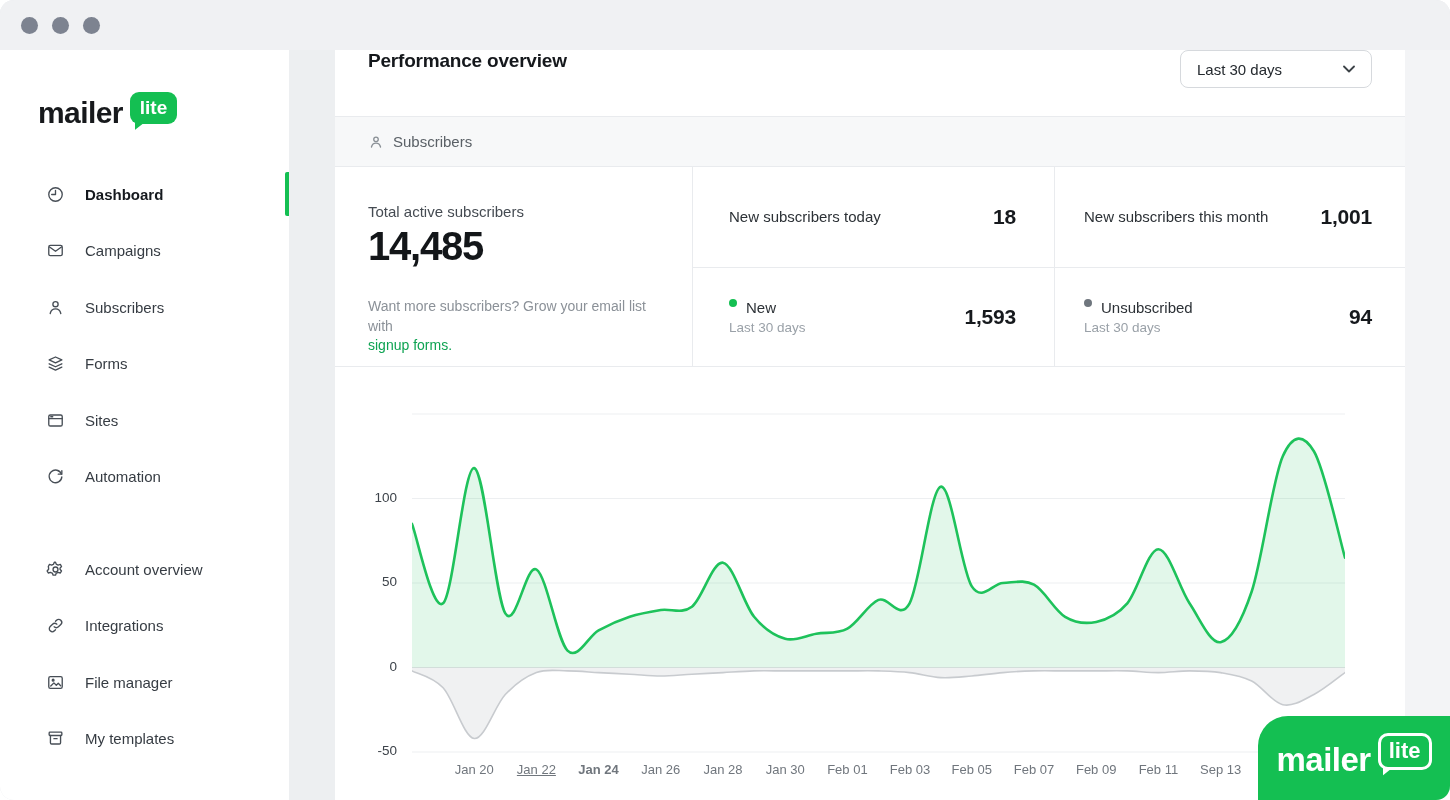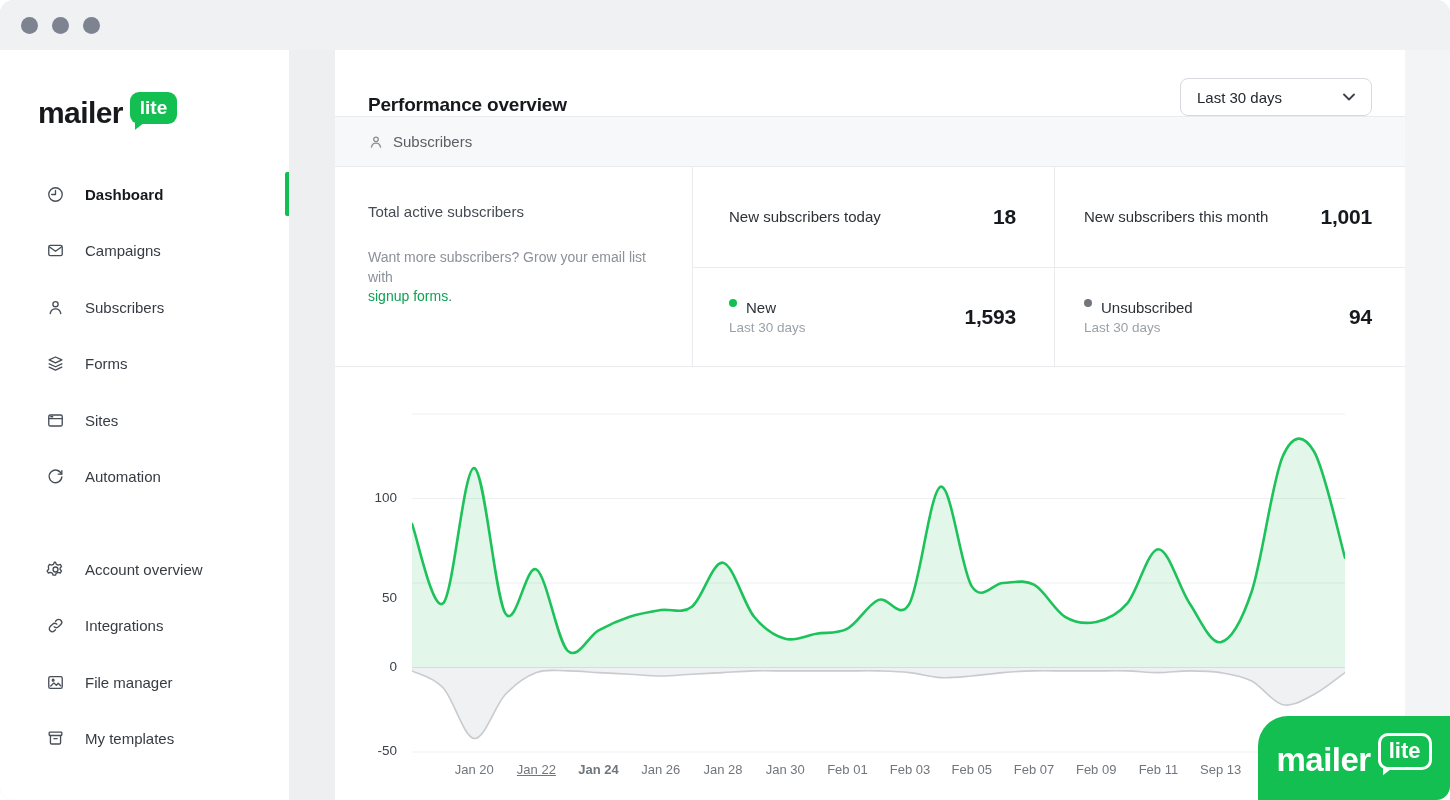--- a/index.html
+++ b/index.html
@@ -28,21 +28,21 @@
   
   .nav{ margin-top:34px; }
   .nav2{ margin-top:36px; }
   .nav-item{ position:relative; height:56.5px; display:flex; align-items:center; gap:20px; padding-left:46px; cursor:pointer; }
   .nav-icon{ width:19px; height:19px; color:#474e56; display:flex; }
   .nav-icon svg{ width:19px; height:19px; }
   .nav-label{ font-size:15px; color:#363c43; }
   .nav-item.active .nav-label{ font-weight:700; color:#15191e; }
   .active-bar{ position:absolute; right:0; top:6px; width:4px; height:44px; background:var(--green); border-radius:2px 0 0 2px; }
   
-  .hdr{ height:67px; display:flex; align-items:flex-end; justify-content:space-between;
+  .hdr{ height:67px; display:flex; align-items:flex-start; justify-content:space-between;
     padding:0 33px; border-bottom:1px solid #e9ebee; background:#fff;}
   .hdr-title{ font-size:19px; font-weight:700; color:#15181c; letter-spacing:-0.2px;}
   .range-btn{ width:192px; height:38px; border:1px solid #d6d9dd; border-radius:8px; background:#fff;
     display:flex; align-items:center; justify-content:space-between; padding:0 16px; cursor:pointer;}
   .range-label{ font-size:15px; color:#24292e; }
   
   .tabstrip{ height:50px; background:#f7f8f9; border-bottom:1px solid #e9ebee; display:flex; align-items:center; padding-left:33px;}
   .tab{ display:flex; align-items:center; gap:9px; cursor:pointer;}
   .tab-icon{ width:16px; height:16px; color:#8a9096; display:flex;}
   .tab-icon svg{ width:16px; height:16px;}
@@ -222,20 +222,21 @@
                 <path d="M5.2 19.5c.9-3.9 3.6-5.9 6.8-5.9s5.9 2 6.8 5.9"></path>
               </svg>
           </span>
           <span class="tab-label">Subscribers</span>
         </div>
       </div>
 
       <div class="stats">
         <div class="stat-col1">
           <div class="col1-label">Total active subscribers</div>
+          <div class="big-number">14,485</div>
           <p class="promo"><span>Want more subscribers? Grow your email list with</span><br>
             <a>signup forms.</a></p>
         </div>
 
         <div class="stat-col c2">
           <div class="stat-cell">
             <span class="stat-label">New subscribers today</span>
             <span class="stat-value">18</span>
           </div>
           <div class="stat-cell dot-stat">
@@ -274,21 +275,21 @@
             <line x1="0" x2="933" y1="91.5" y2="91.5" stroke="#edeff1" stroke-width="1"></line>
             <line x1="0" x2="933" y1="176" y2="176" stroke="#edeff1" stroke-width="1"></line>
             <line x1="0" x2="933" y1="260.5" y2="260.5" stroke="#e3e5e8" stroke-width="1"></line>
             <line x1="0" x2="933" y1="345" y2="345" stroke="#edeff1" stroke-width="1"></line>
             <path d="M0,263.9C5.2,266.7 20.7,269.5 31.1,280.8C41.5,292 51.8,330.4 62.2,331.5C72.6,332.6 82.9,298.5 93.3,287.5C103.7,276.6 114,269.5 124.4,265.6C134.8,261.6 145.1,263.9 155.5,263.9C165.9,263.9 176.2,265 186.6,265.6C197,266.1 207.3,266.7 217.7,267.3C228.1,267.8 238.4,269 248.8,269C259.2,269 269.5,267.8 279.9,267.3C290.3,266.7 300.6,266.1 311,265.6C321.4,265 331.7,264.2 342.1,263.9C352.5,263.6 362.8,263.9 373.2,263.9C383.6,263.9 393.9,263.9 404.3,263.9C414.7,263.9 425,263.9 435.4,263.9C445.8,263.9 456.1,263.6 466.5,263.9C476.9,264.2 487.2,264.4 497.6,265.6C508,266.7 518.3,270.1 528.7,270.6C539.1,271.2 549.4,269.8 559.8,269C570.2,268.1 580.5,266.4 590.9,265.6C601.3,264.7 611.6,264.2 622,263.9C632.4,263.6 642.7,263.9 653.1,263.9C663.5,263.9 673.8,263.9 684.2,263.9C694.6,263.9 704.9,263.6 715.3,263.9C725.7,264.2 736,265.6 746.4,265.6C756.8,265.6 767.1,263.9 777.5,263.9C787.9,263.9 798.2,263.9 808.6,265.6C819,267.3 829.3,268.7 839.7,274C850.1,279.4 860.4,295.4 870.8,297.7C881.2,299.9 891.5,292.9 901.9,287.5C912.3,282.2 927.8,269.2 933,265.6L933,260.5L0,260.5Z" fill="rgba(162,167,172,0.16)" stroke="none"></path>
             <path d="M0,263.9C5.2,266.7 20.7,269.5 31.1,280.8C41.5,292 51.8,330.4 62.2,331.5C72.6,332.6 82.9,298.5 93.3,287.5C103.7,276.6 114,269.5 124.4,265.6C134.8,261.6 145.1,263.9 155.5,263.9C165.9,263.9 176.2,265 186.6,265.6C197,266.1 207.3,266.7 217.7,267.3C228.1,267.8 238.4,269 248.8,269C259.2,269 269.5,267.8 279.9,267.3C290.3,266.7 300.6,266.1 311,265.6C321.4,265 331.7,264.2 342.1,263.9C352.5,263.6 362.8,263.9 373.2,263.9C383.6,263.9 393.9,263.9 404.3,263.9C414.7,263.9 425,263.9 435.4,263.9C445.8,263.9 456.1,263.6 466.5,263.9C476.9,264.2 487.2,264.4 497.6,265.6C508,266.7 518.3,270.1 528.7,270.6C539.1,271.2 549.4,269.8 559.8,269C570.2,268.1 580.5,266.4 590.9,265.6C601.3,264.7 611.6,264.2 622,263.9C632.4,263.6 642.7,263.9 653.1,263.9C663.5,263.9 673.8,263.9 684.2,263.9C694.6,263.9 704.9,263.6 715.3,263.9C725.7,264.2 736,265.6 746.4,265.6C756.8,265.6 767.1,263.9 777.5,263.9C787.9,263.9 798.2,263.9 808.6,265.6C819,267.3 829.3,268.7 839.7,274C850.1,279.4 860.4,295.4 870.8,297.7C881.2,299.9 891.5,292.9 901.9,287.5C912.3,282.2 927.8,269.2 933,265.6" fill="none" stroke="#c8cbcf" stroke-width="1.6" stroke-linecap="round"></path>
             <path d="M0,116.9C5.2,130.1 20.7,205.6 31.1,196.3C41.5,187 51.8,59.4 62.2,61.1C72.6,62.8 82.9,189.5 93.3,206.4C103.7,223.3 114,156.3 124.4,162.5C134.8,168.7 145.1,233.5 155.5,243.6C165.9,253.7 176.2,229 186.6,223.3C197,217.7 207.3,213.2 217.7,209.8C228.1,206.4 238.4,204.7 248.8,203C259.2,201.4 269.5,207.5 279.9,199.7C290.3,191.8 300.6,154 311,155.7C321.4,157.4 331.7,197.1 342.1,209.8C352.5,222.5 362.8,229 373.2,231.8C383.6,234.6 393.9,228.4 404.3,226.7C414.7,225 425,227.3 435.4,221.6C445.8,216 456.1,197.1 466.5,192.9C476.9,188.7 487.2,215.2 497.6,196.3C508,177.4 518.3,82.5 528.7,79.7C539.1,76.9 549.4,163.3 559.8,179.4C570.2,195.4 580.5,176.3 590.9,176C601.3,175.7 611.6,172.1 622,177.7C632.4,183.3 642.7,203.6 653.1,209.8C663.5,216 673.8,217.1 684.2,214.9C694.6,212.6 704.9,208.4 715.3,196.3C725.7,184.2 736,142.2 746.4,142.2C756.8,142.2 767.1,180.8 777.5,196.3C787.9,211.8 798.2,237.1 808.6,235.2C819,233.2 829.3,215.4 839.7,184.5C850.1,153.5 860.4,72.6 870.8,49.3C881.2,25.9 891.5,27.3 901.9,44.2C912.3,61.1 927.8,132.9 933,150.7L933,260.5L0,260.5Z" fill="rgba(30,194,91,0.13)" stroke="none"></path>
             <path d="M0,116.9C5.2,130.1 20.7,205.6 31.1,196.3C41.5,187 51.8,59.4 62.2,61.1C72.6,62.8 82.9,189.5 93.3,206.4C103.7,223.3 114,156.3 124.4,162.5C134.8,168.7 145.1,233.5 155.5,243.6C165.9,253.7 176.2,229 186.6,223.3C197,217.7 207.3,213.2 217.7,209.8C228.1,206.4 238.4,204.7 248.8,203C259.2,201.4 269.5,207.5 279.9,199.7C290.3,191.8 300.6,154 311,155.7C321.4,157.4 331.7,197.1 342.1,209.8C352.5,222.5 362.8,229 373.2,231.8C383.6,234.6 393.9,228.4 404.3,226.7C414.7,225 425,227.3 435.4,221.6C445.8,216 456.1,197.1 466.5,192.9C476.9,188.7 487.2,215.2 497.6,196.3C508,177.4 518.3,82.5 528.7,79.7C539.1,76.9 549.4,163.3 559.8,179.4C570.2,195.4 580.5,176.3 590.9,176C601.3,175.7 611.6,172.1 622,177.7C632.4,183.3 642.7,203.6 653.1,209.8C663.5,216 673.8,217.1 684.2,214.9C694.6,212.6 704.9,208.4 715.3,196.3C725.7,184.2 736,142.2 746.4,142.2C756.8,142.2 767.1,180.8 777.5,196.3C787.9,211.8 798.2,237.1 808.6,235.2C819,233.2 829.3,215.4 839.7,184.5C850.1,153.5 860.4,72.6 870.8,49.3C881.2,25.9 891.5,27.3 901.9,44.2C912.3,61.1 927.8,132.9 933,150.7" fill="none" stroke="#1ec25b" stroke-width="2.6" stroke-linecap="round"></path>
           </svg>
       <div class="ylabel" style="top: 122.5px;">100</div>
-          <div class="ylabel" style="top: 207px; margin-top: 16px;">50</div>
+          <div class="ylabel" style="top: 207px;">50</div>
           <div class="ylabel" style="top: 291.5px;">0</div>
           <div class="ylabel" style="top: 376px;">-50</div>
           <div class="xlabel" style="left: 108.2px;">Jan 20</div>
           <div class="xlabel" style="left: 170.4px; text-decoration: underline;">Jan 22</div>
           <div class="xlabel" style="left: 232.6px; font-weight: bold;">Jan 24</div>
           <div class="xlabel" style="left: 294.8px;">Jan 26</div>
           <div class="xlabel" style="left: 357px;">Jan 28</div>
           <div class="xlabel" style="left: 419.2px;">Jan 30</div>
           <div class="xlabel" style="left: 481.4px;">Feb 01</div>
           <div class="xlabel" style="left: 544px;">Feb 03</div>

